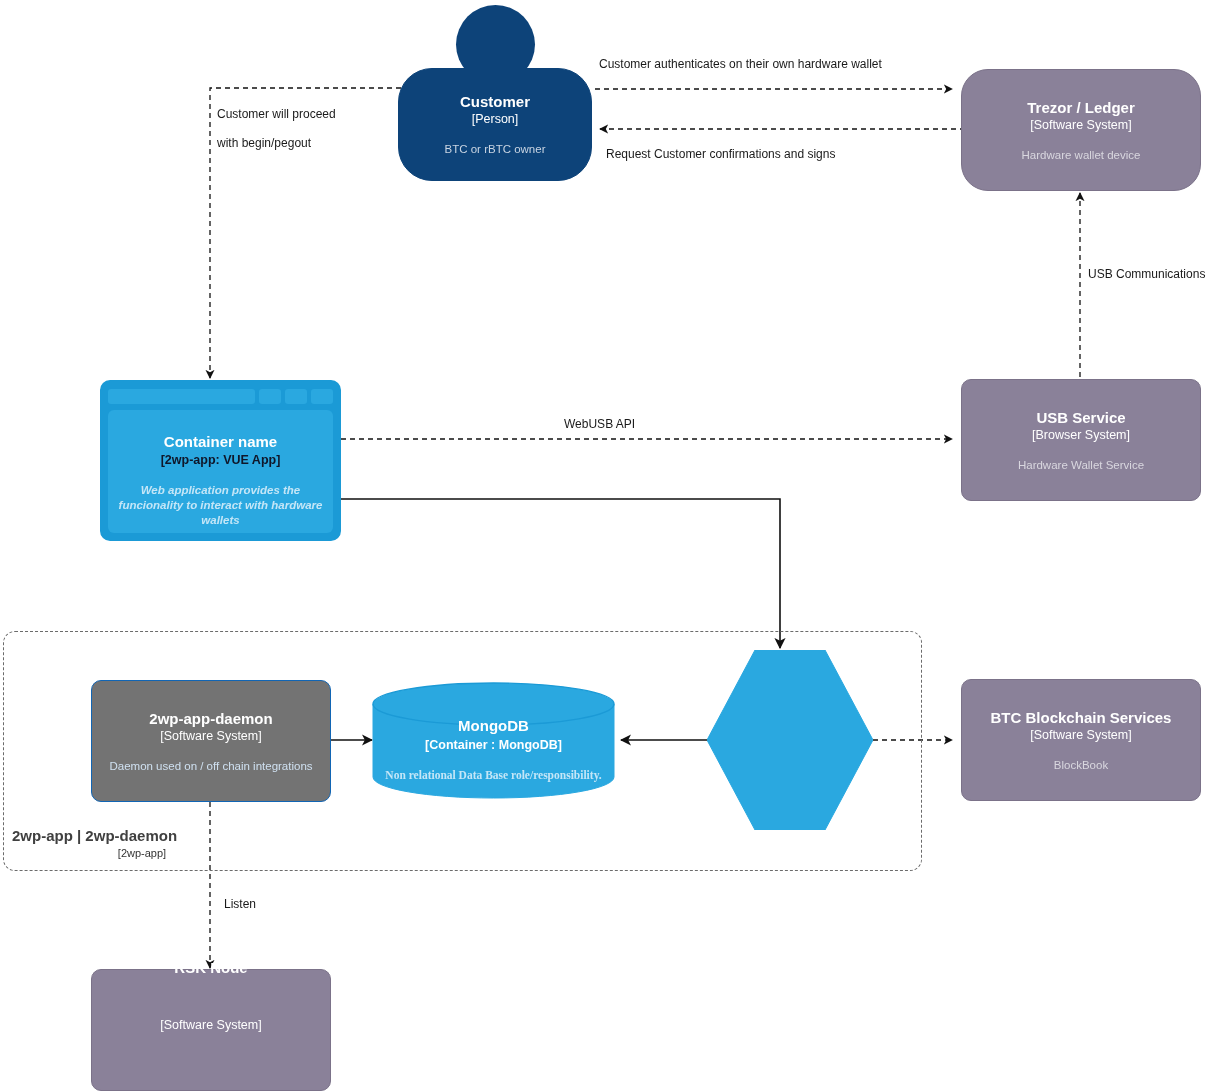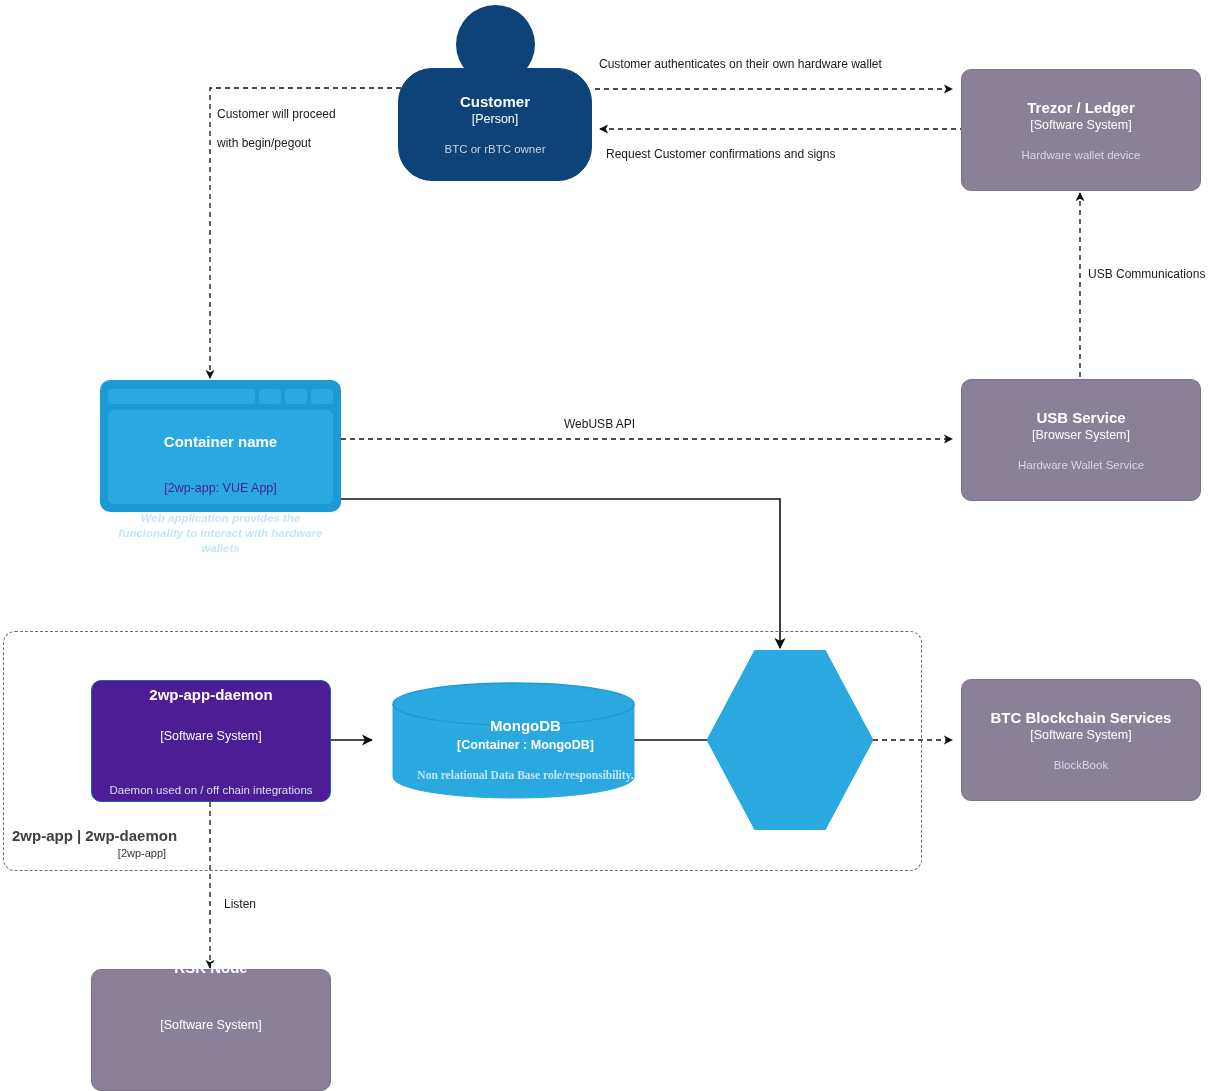--- a/index.html
+++ b/index.html
@@ -56,23 +56,22 @@
     background: #0d4379;
     border: 1px solid #0d4379;
     border-radius: 34px;
   }
   .person-head {
     position: absolute;
     background: #0d4379;
     border-radius: 50%;
   }
   .deep-blue {
-    background: #4c1d95;
+    background: #737373;
     border: 1px solid #1165b4;
-    gap: 24px;
   }
   .deep-blue .n-desc { color: #cfe0f0; }
   .person-body .n-desc { color: #c8d4e2; }
 
   
   .browser {
     position: absolute;
     box-sizing: border-box;
     background: #1b9ad6;
     border: 2px solid #1b9ad6;
@@ -113,25 +112,24 @@
     padding-top: 22px;
     text-align: center;
   }
   .browser-body .n-title {
     font-weight: bold;
     font-size: 15px;
     line-height: 19px;
     color: #ffffff;
   }
   .browser-body .n-type {
-    font-weight: normal;
+    font-weight: bold;
     font-size: 12.5px;
     line-height: 18px;
-    color: #4c1d95;
-    margin-top: 28px;
+    color: #0f172a;
   }
   .browser-body .n-desc {
     margin-top: 14px;
     font-weight: bold;
     font-size: 11.5px;
     line-height: 15px;
     color: #c4e6f7;
     padding: 0 8px;
     font-style: italic;
   }
@@ -285,27 +283,27 @@
     <div class="b-tag">[2wp-app]</div>
   </div>
 
   <div class="person-head" style="left:456px; top:5px; width:79px; height:79px;"></div>
   <div class="node person-body" style="left:398px; top:68px; width:194px; height:113px;">
     <div class="n-title">Customer</div>
     <div class="n-type">[Person]</div>
     <div class="n-desc">BTC or rBTC owner</div>
   </div>
 
-  <div class="node sys" style="left:961px; top:69px; width:240px; height:122px;">
+  <div class="node sys" style="left:961px; top:69px; width:240px; height:122px;border-radius:27px;">
     <div class="n-title">Trezor / Ledger</div>
     <div class="n-type">[Software System]</div>
     <div class="n-desc">Hardware wallet device</div>
   </div>
 
-  <div class="browser" style="left:100px; top:380px; width:241px; height:132px;">
+  <div class="browser" style="left:100px; top:380px; width:241px; height:161px;">
     <div class="browser-bar">
       <div class="browser-url"></div>
       <div class="browser-dot"></div>
       <div class="browser-dot"></div>
       <div class="browser-dot"></div>
     </div>
     <div class="browser-body">
       <div class="n-title">Container name</div>
       <div class="n-type">[2wp-app: VUE App]</div>
       <div class="n-desc">Web application provides the funcionality to interact with hardware wallets</div>
@@ -317,21 +315,21 @@
     <div class="n-type">[Browser System]</div>
     <div class="n-desc">Hardware Wallet Service</div>
   </div>
 
   <div class="node deep-blue" style="left:91px; top:680px; width:240px; height:122px;">
     <div class="n-title">2wp-app-daemon</div>
     <div class="n-type">[Software System]</div>
     <div class="n-desc">Daemon used on / off chain integrations</div>
   </div>
 
-  <div class="cylinder" style="left:392px; top:682px; width:243px; height:117px;padding-left:24px;">
+  <div class="cylinder" style="left:372px; top:682px; width:243px; height:117px;">
     <svg class="cyl-svg" width="243" height="117">
       <path d="M 1 22 L 1 95 A 120.5 21 0 0 0 242 95 L 242 22 Z" fill="#2aa8e0" stroke="#2aa8e0" stroke-width="1"></path>
       <ellipse cx="121.5" cy="22" rx="120.5" ry="21" fill="#2aa8e0" stroke="#1b9ad6" stroke-width="1.4"></ellipse>
     </svg>
     <div class="cyl-text">
       <div class="n-title">MongoDB</div>
       <div class="n-type">[Container : MongoDB]</div>
       <div class="n-desc">Non relational Data Base role/responsibility.</div>
     </div>
   </div>

